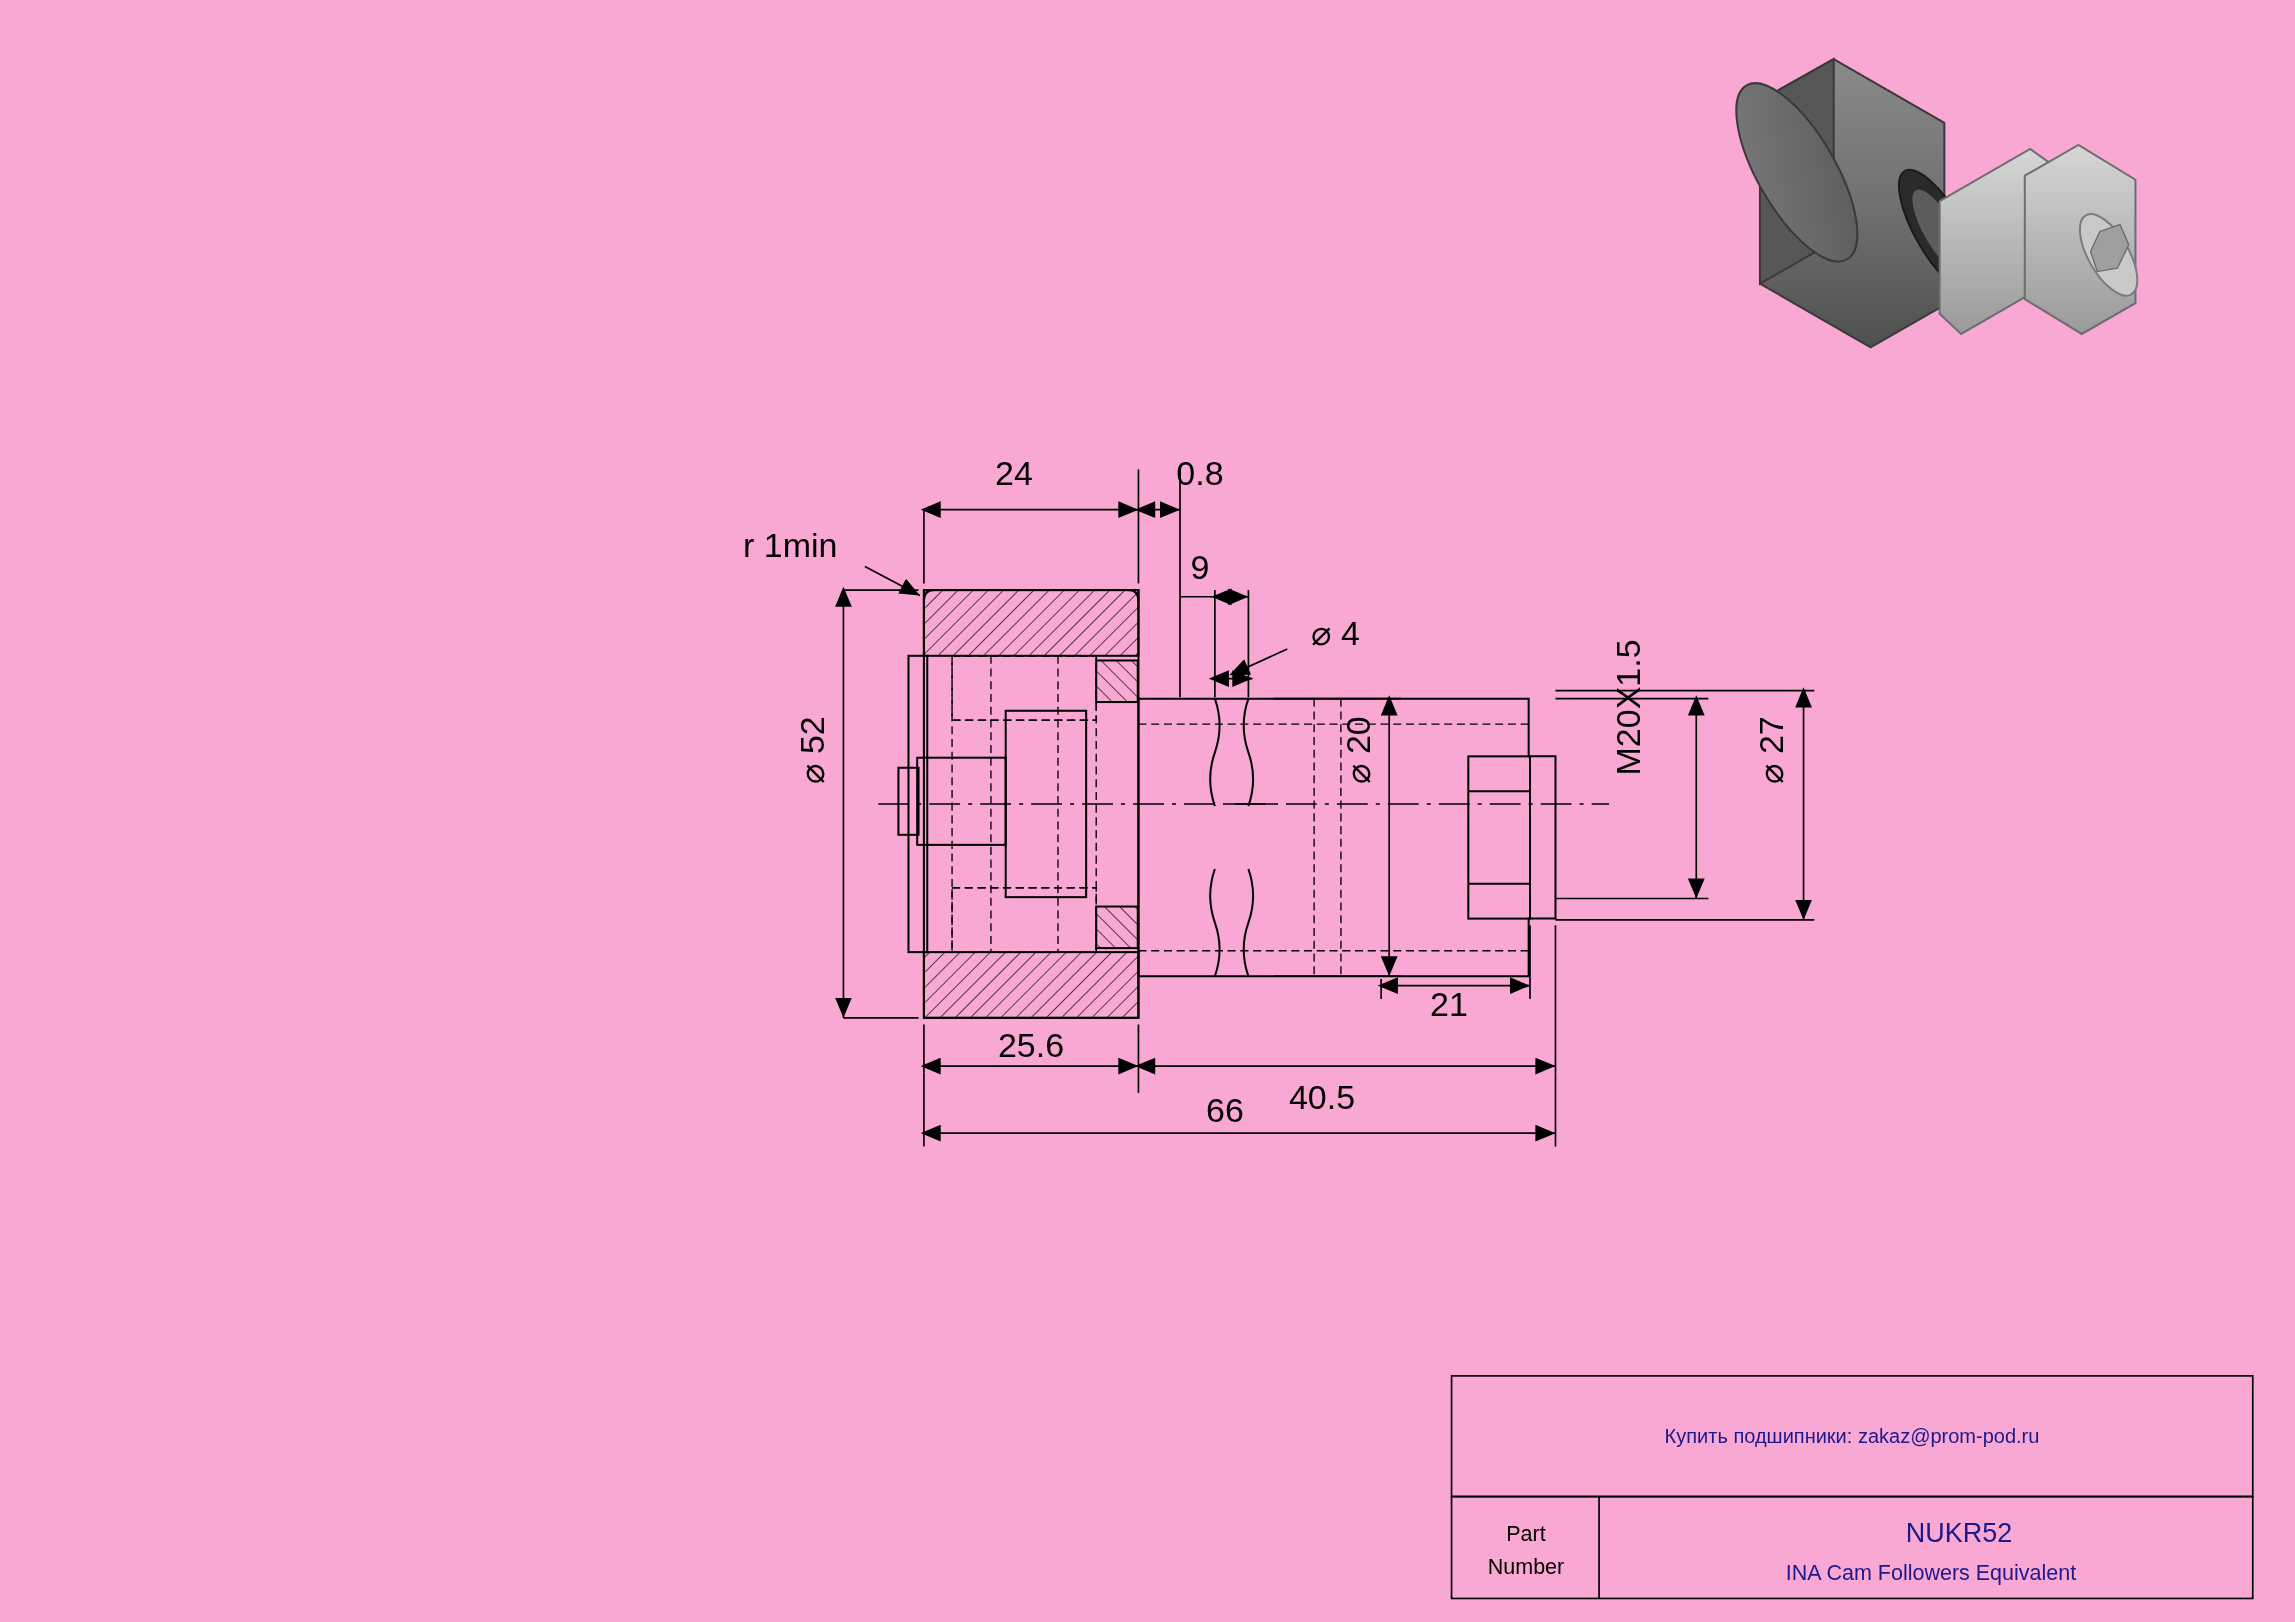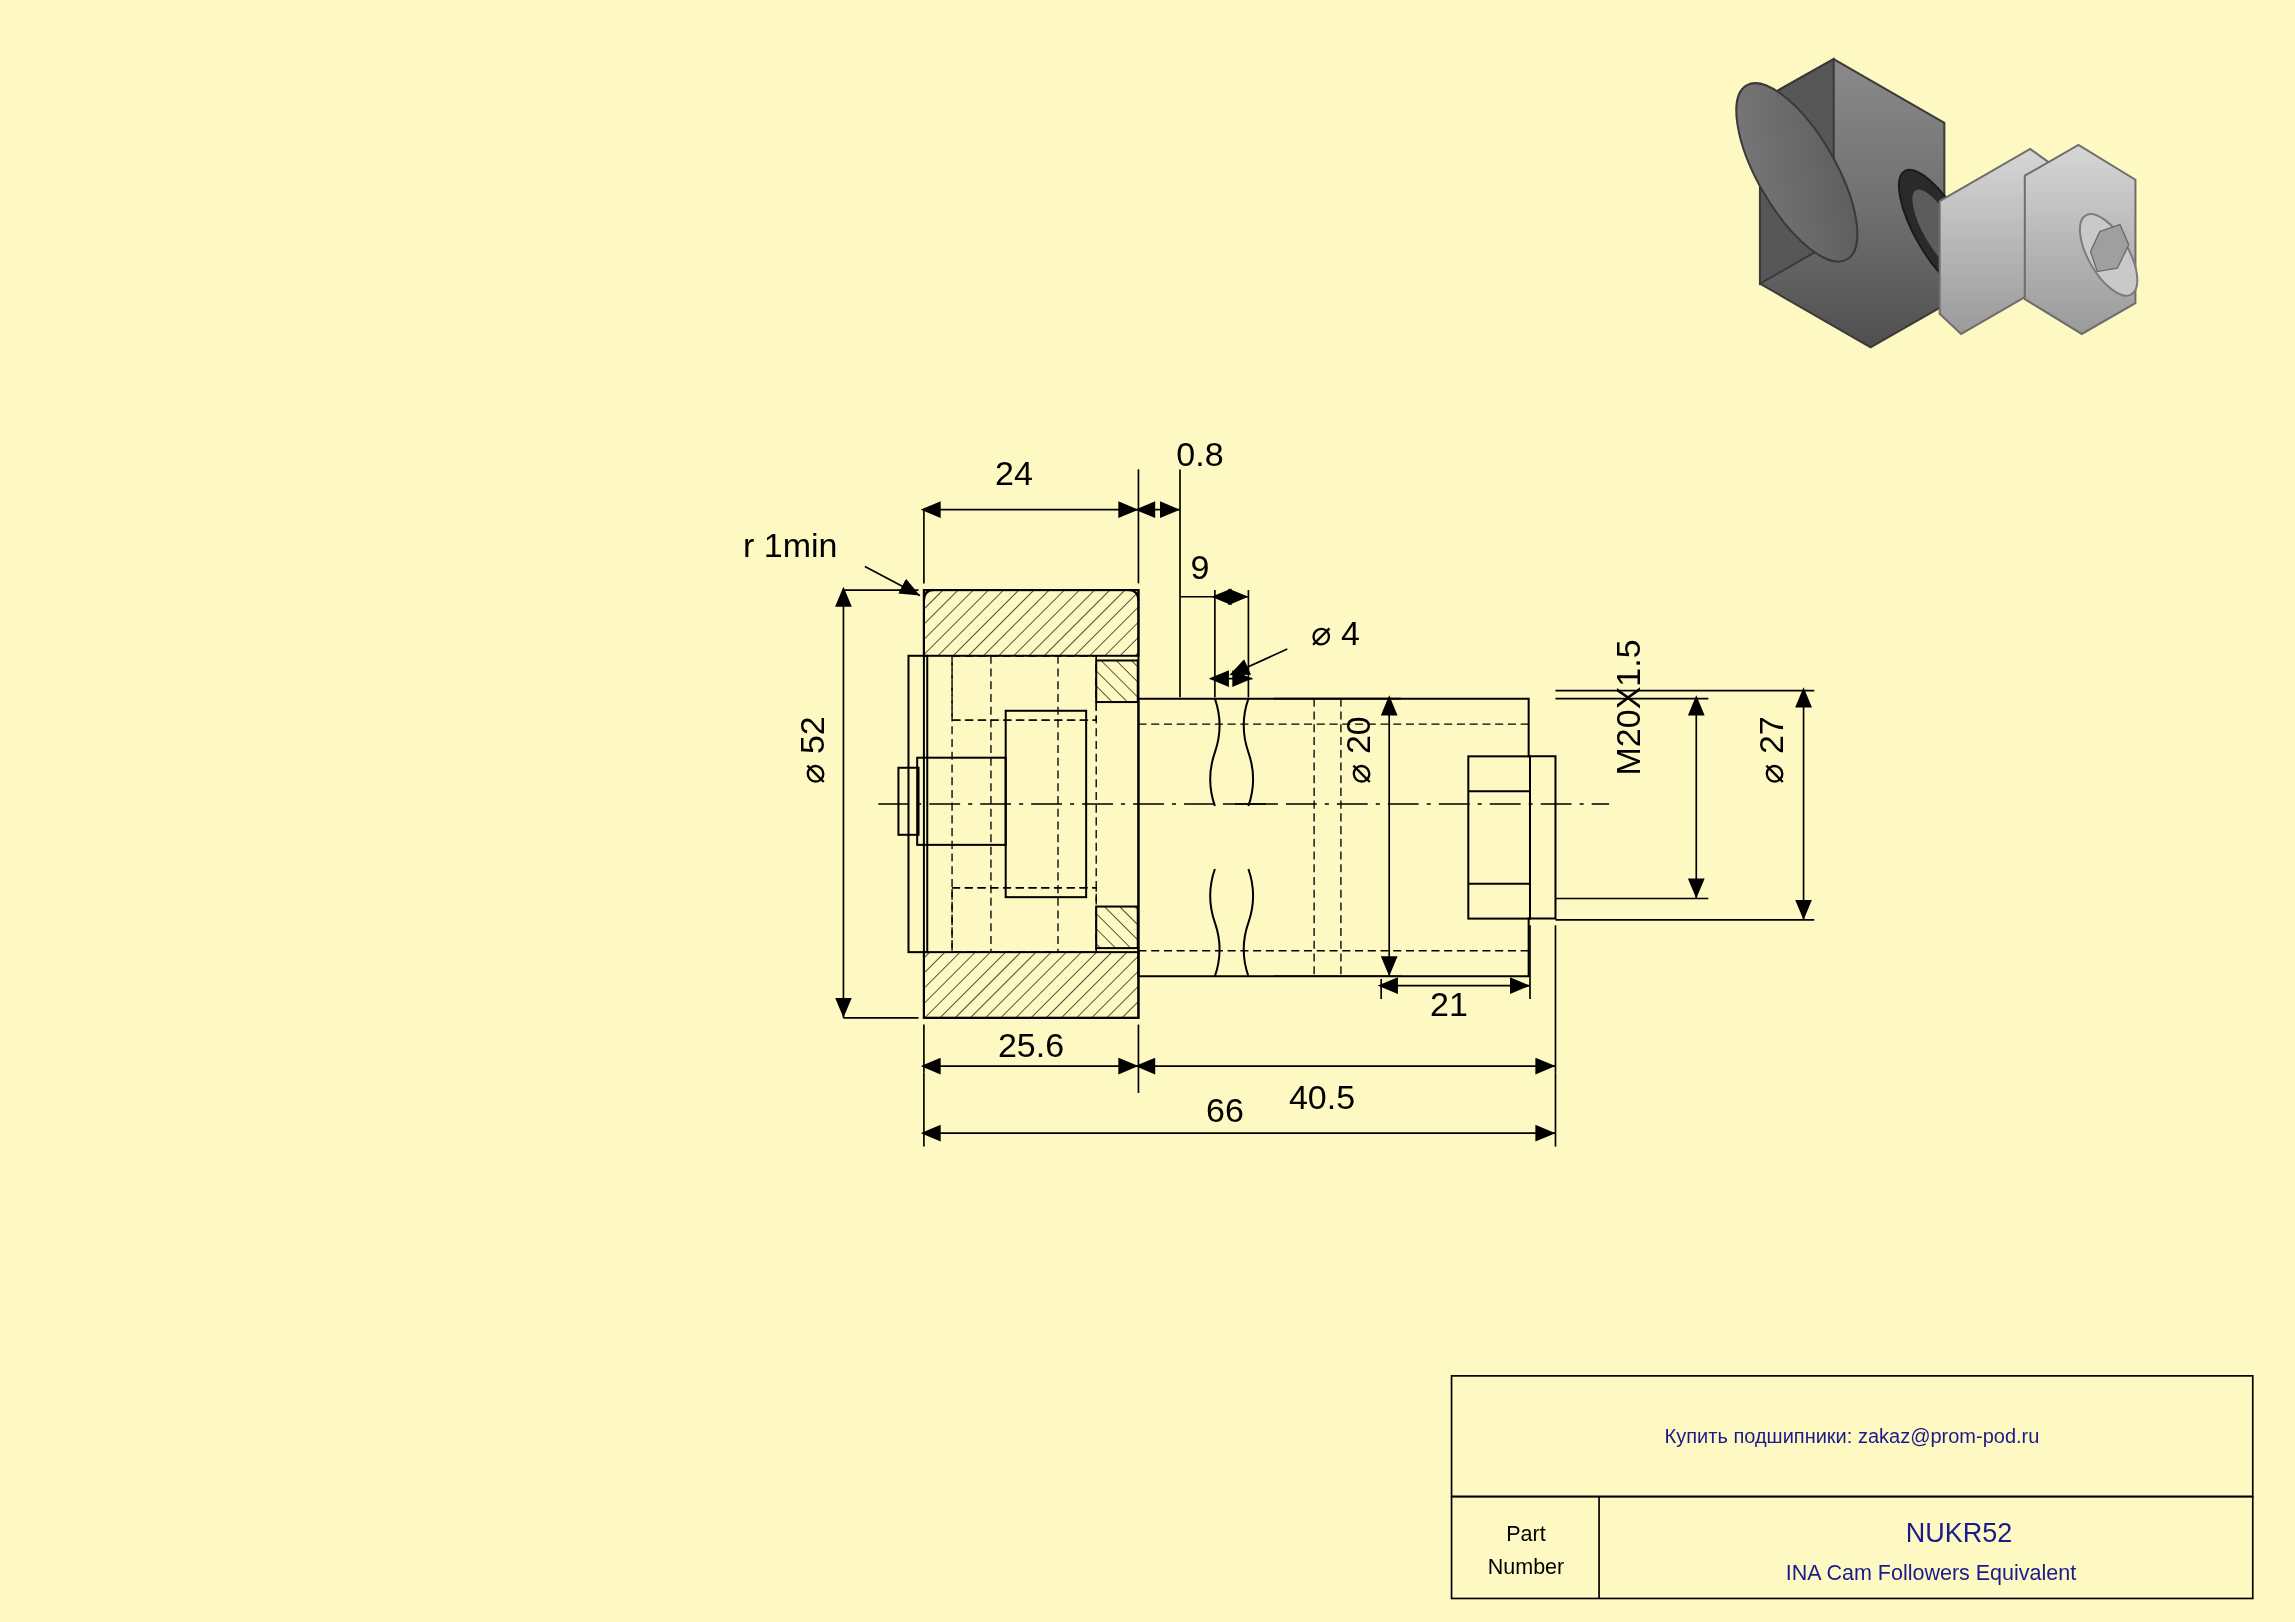--- a/index.html
+++ b/index.html
@@ -1,21 +1,21 @@
 <!DOCTYPE html>
 <html style="font-size:10.7px"><head>
 <meta charset="utf-8">
 <style>
   html, body { margin:0; padding:0; background:#ffffff; }
   body { font-family: "Liberation Sans", sans-serif; }
   #sheet {
     position: relative;
     width: 2295px;
     height: 1622px;
-    background: #fef9c3;
+    background: #f9a8d4;
     overflow: hidden;
   }
   .lbl {
     position: absolute;
     color: #000000;
     font-family: "Liberation Sans", sans-serif;
     white-space: nowrap;
   }
   .dim-big { font-size: 34px; }
   .rot90 { transform-origin: left top; }
@@ -184,21 +184,21 @@
 
     <g stroke="#000" stroke-width="2.5" fill="none">
       <rect x="2165" y="2052" width="1195" height="180"></rect>
       <rect x="2165" y="2232" width="1195" height="152"></rect>
       <line x1="2385" y1="2232" x2="2385" y2="2384"></line>
     </g>
   </svg>
 
   <div class="lbl dim-big" style="left:1014px; top:473px; transform:translate(-50%,-50%);">24</div>
 
-  <div class="lbl dim-big" style="left:1200px; top:454px; transform:translate(-50%,-50%);">0.8</div>
+  <div class="lbl dim-big" style="left:1200px; top:473px; transform:translate(-50%,-50%);">0.8</div>
 
   <div class="lbl dim-big" style="left:1200px; top:567px; transform:translate(-50%,-50%);">9</div>
 
   <div class="lbl dim-big" style="left:1311px; top:633px; transform:translate(0,-50%);">⌀ 4</div>
 
   <div class="lbl dim-big" style="left:743px; top:545px; transform:translate(0,-50%);">r 1min</div>
 
   <div class="lbl dim-big rot90" style="left:826px; top:804px; transform:translate(-50%,-50%) rotate(-90deg);">⌀ 52</div>
 
   <div class="lbl dim-big rot90" style="left:1372px; top:804px; transform:translate(-50%,-50%) rotate(-90deg);">⌀ 20</div>

